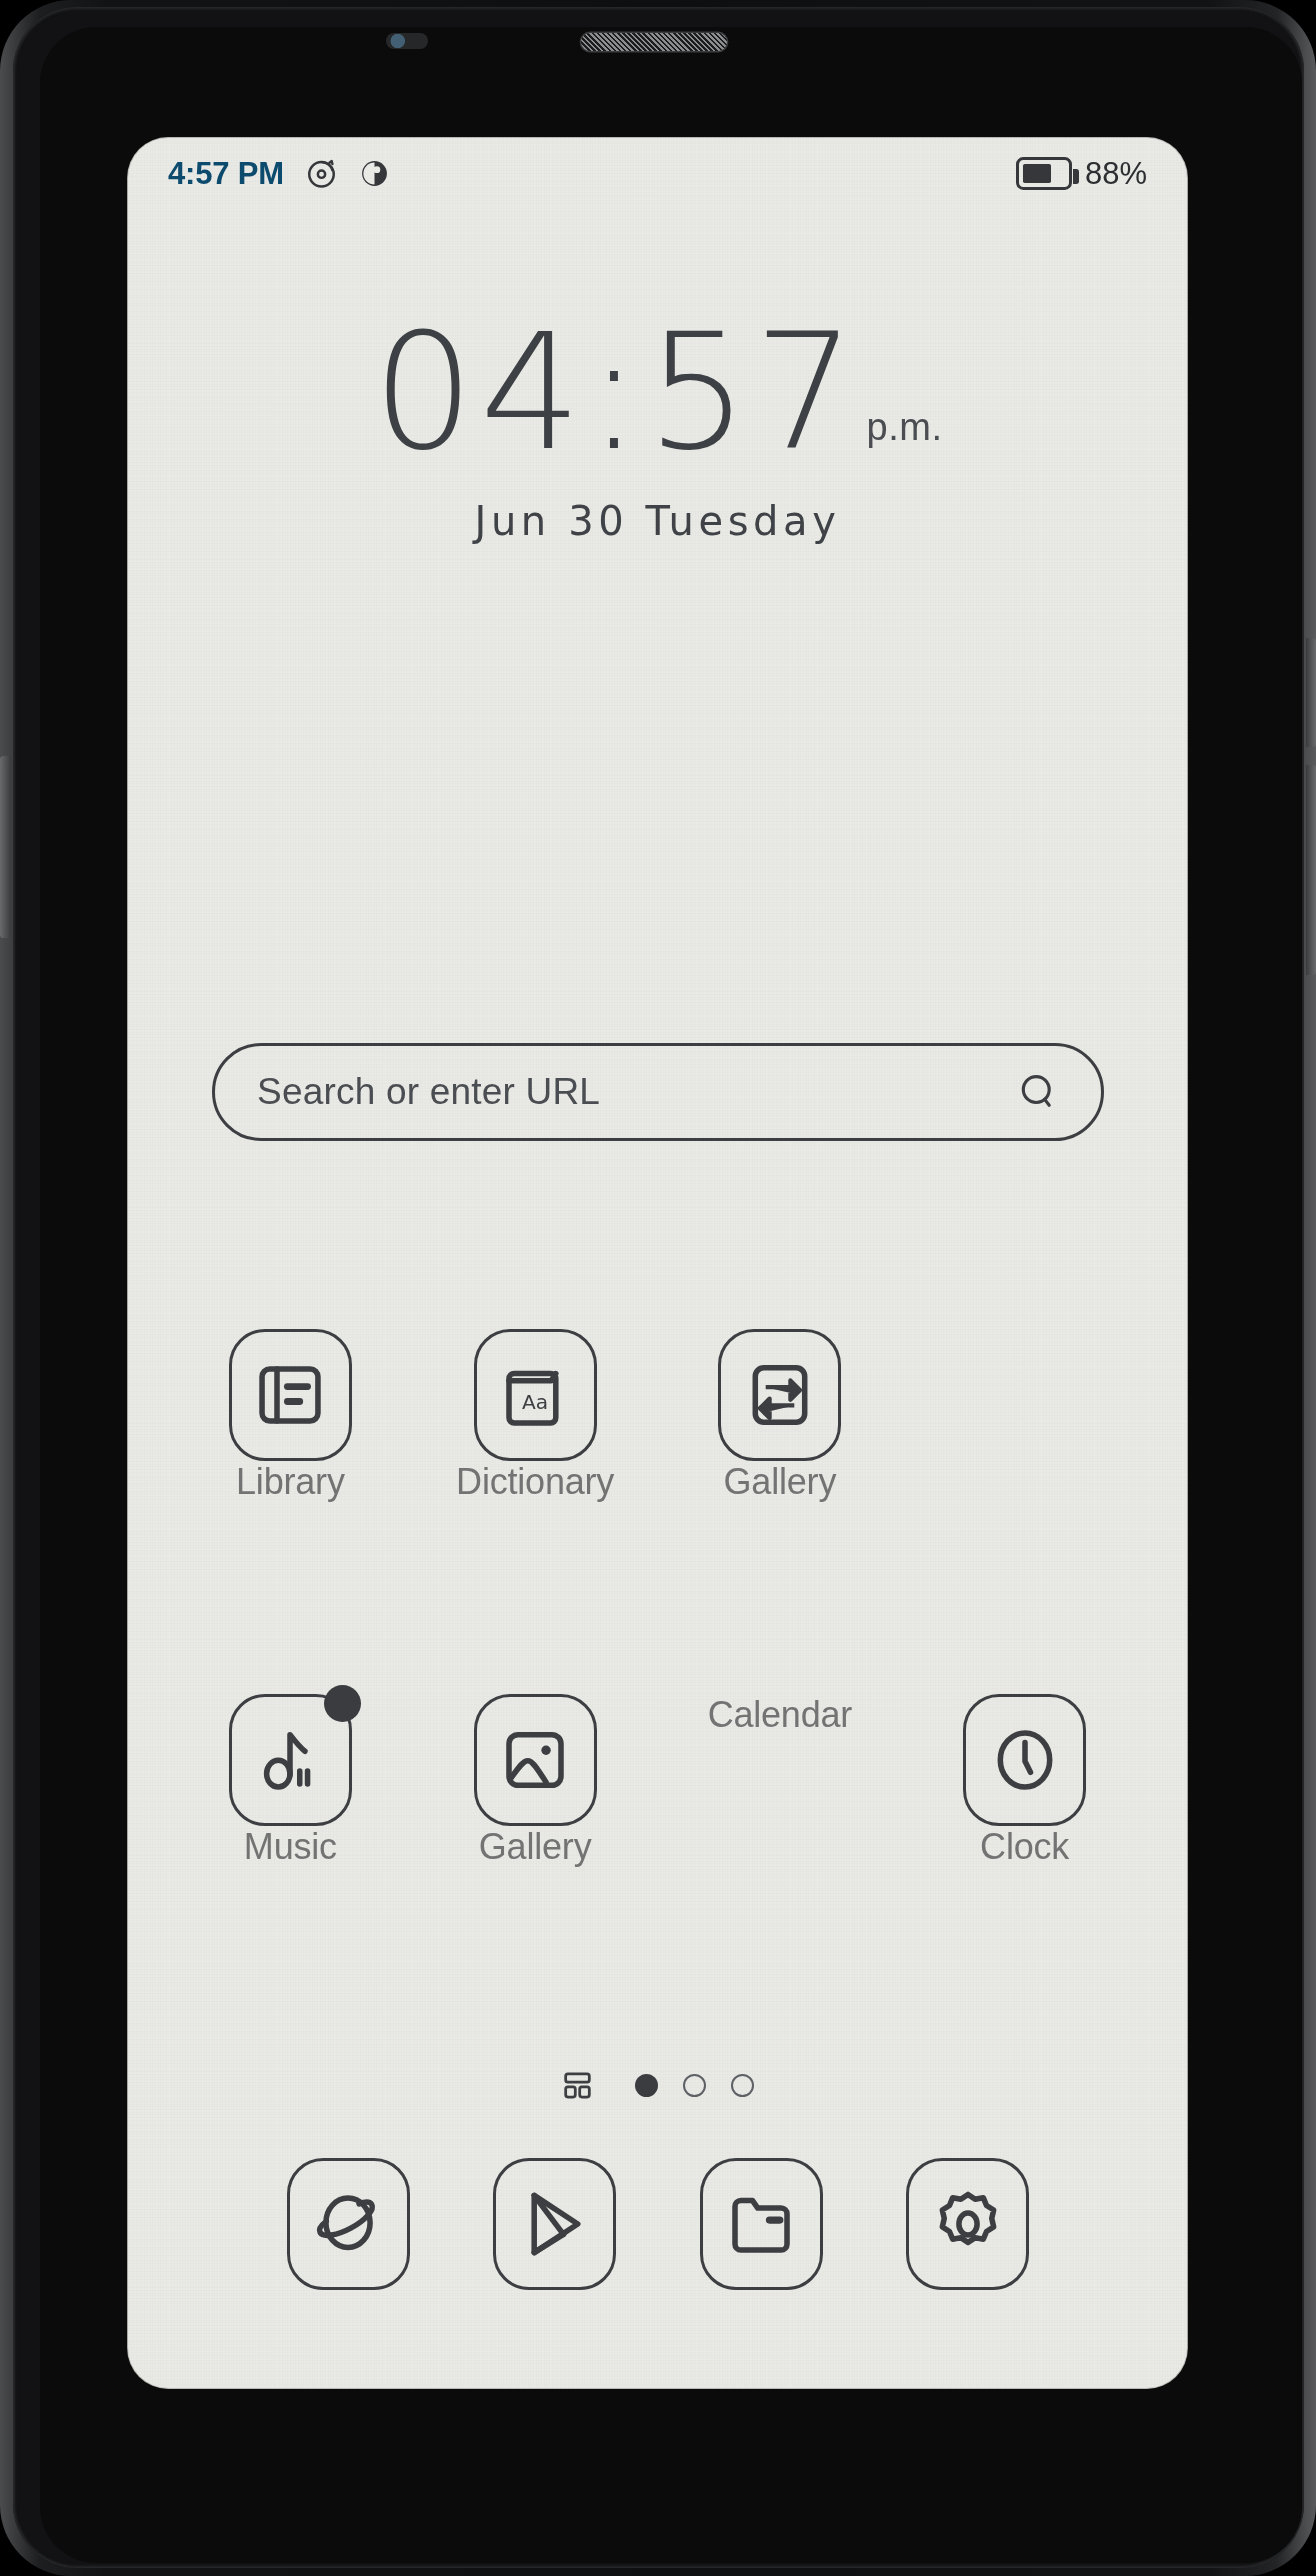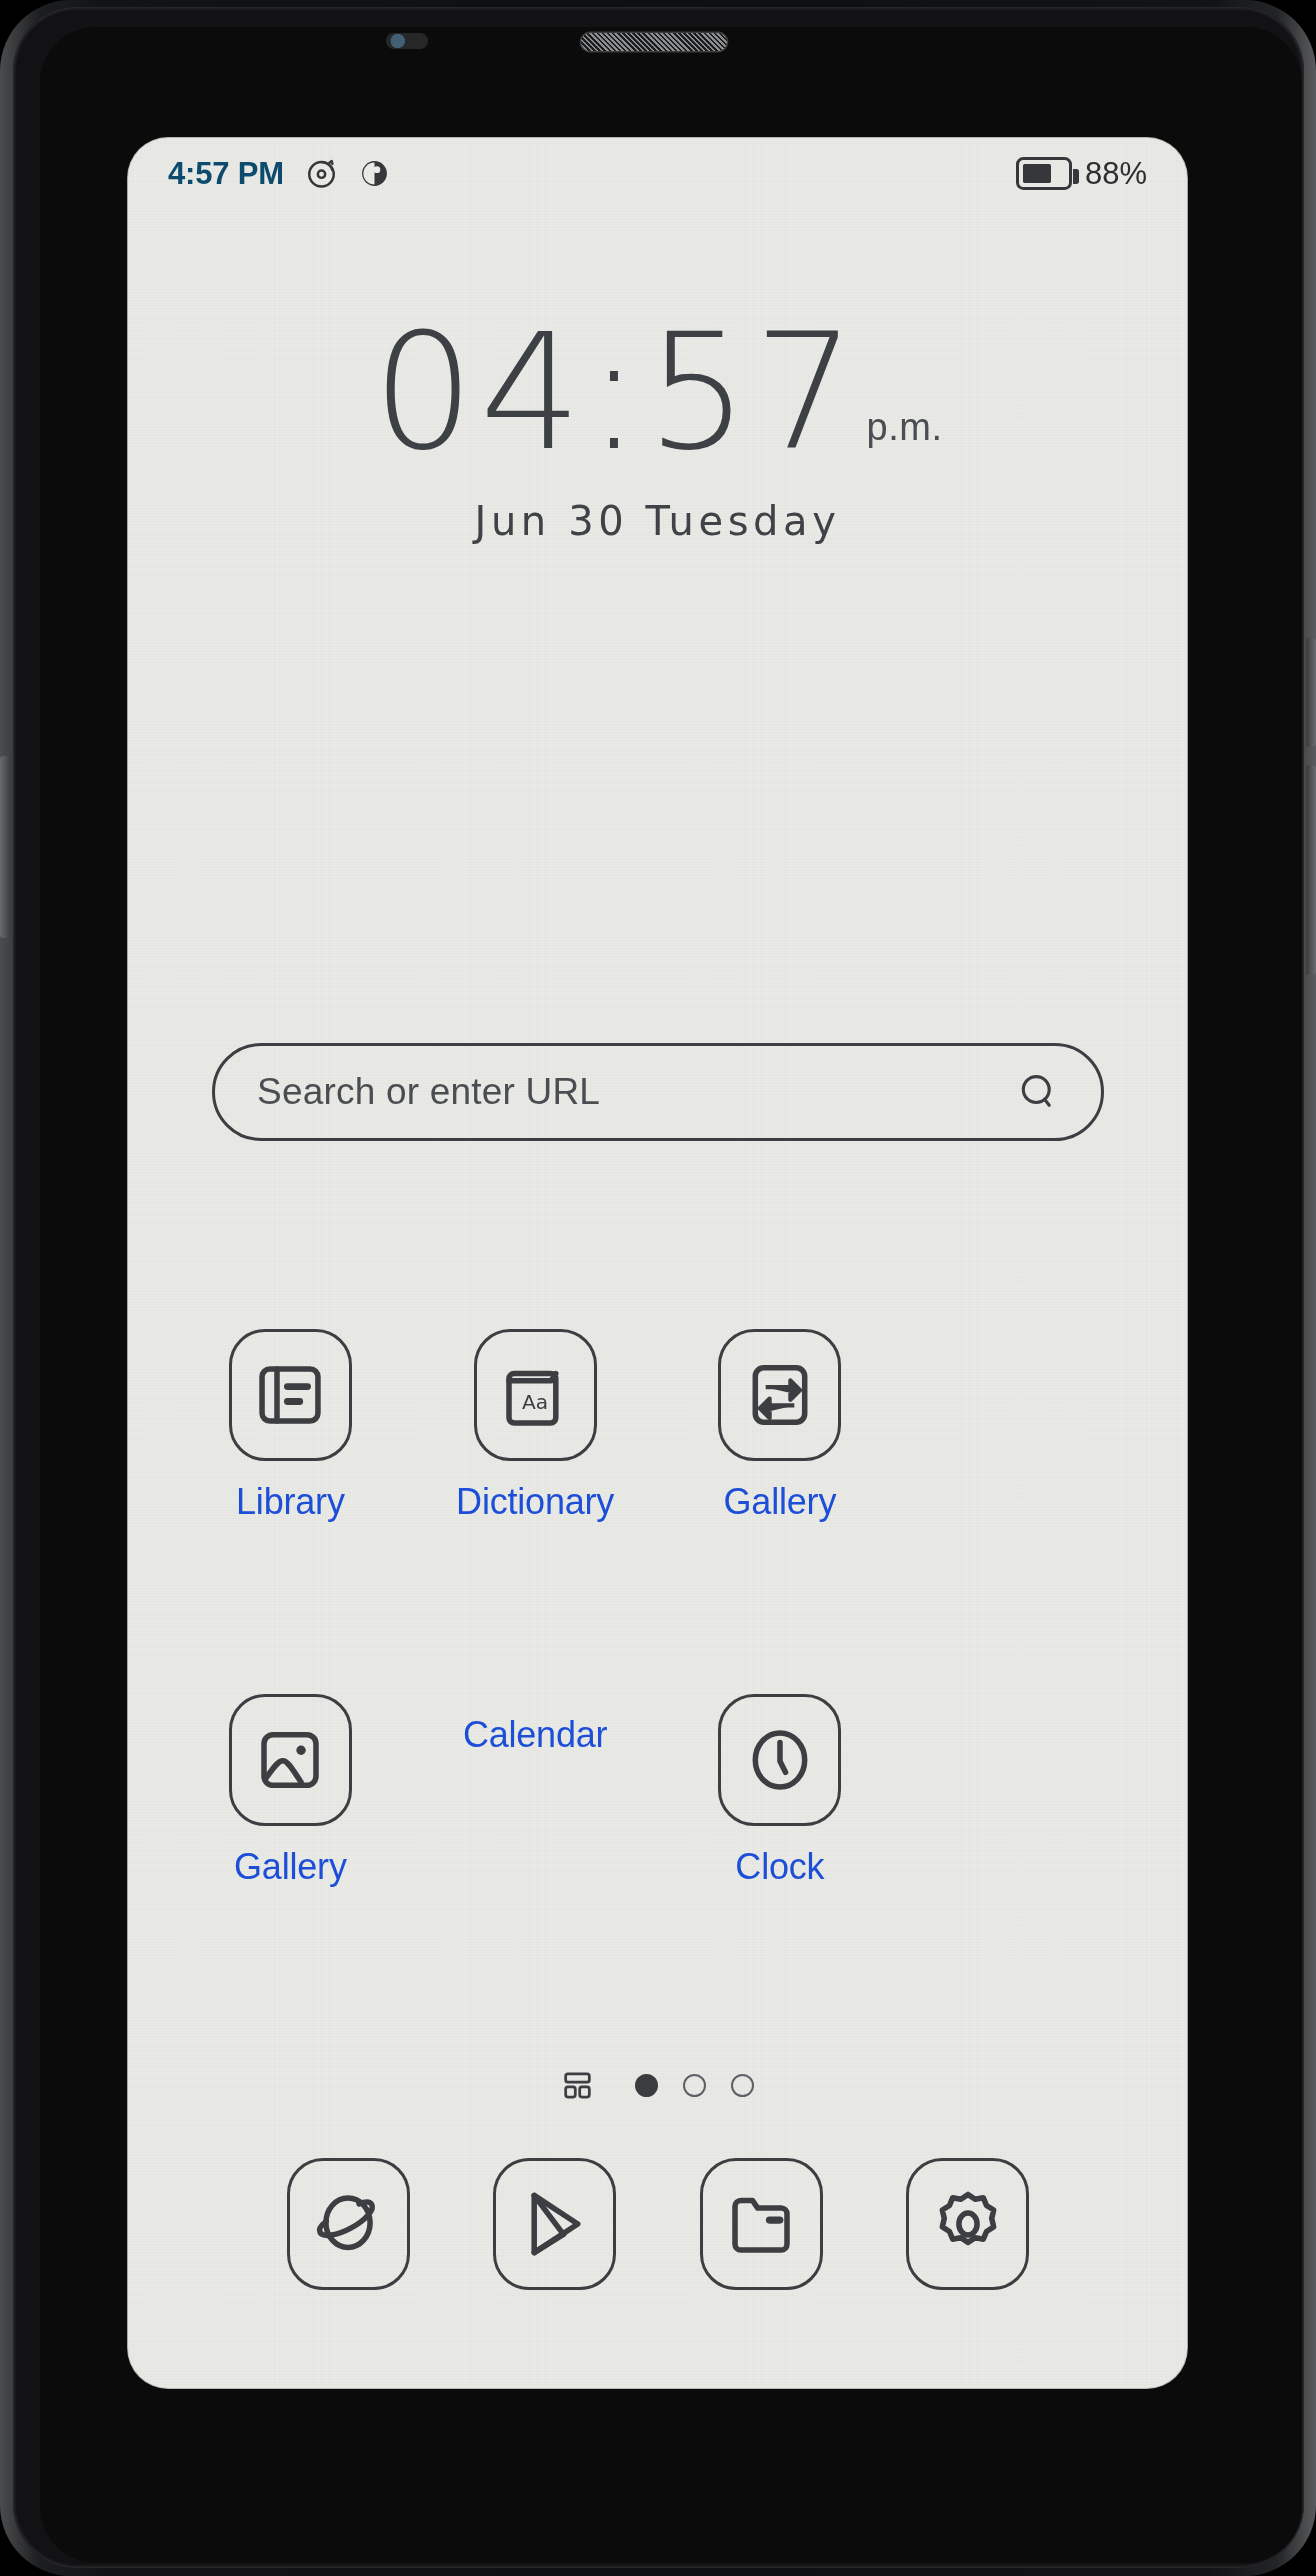--- a/index.html
+++ b/index.html
@@ -139,21 +139,21 @@
   #app-row-1{ top:1191px; }
   #app-row-2{ top:1556px; }
   .app-cell{ display:flex; flex-direction:column; align-items:center; }
   .app-tile{
     position:relative; width:123px; height:132px;
     border:3.2px solid #3c3e42; border-radius:36px;
     display:flex; align-items:center; justify-content:center;
   }
   .app-glyph{ width:78px; height:78px; display:block; }
   .app-label{
-    margin-top:20px; font-size:36px; color:#1d4ed8;
+    font-size:36px; color:#737373;
     white-space:nowrap; letter-spacing:-0.2px;
   }
   .badge-dot{
     position:absolute; right:-12px; top:-12px;
     width:37px; height:37px; border-radius:50%;
     background:#3a3c40;
   }
 
   
   #page-indicator{
@@ -269,20 +269,32 @@
             <path d="M16.4 15.2 h-7.6 v-2.1 l-3 3 3 3 v-2.1" fill="#3c3e42" stroke="#3c3e42" stroke-width="1.3"></path>
           </svg>
         </div>
         <div class="app-label">Gallery</div>
       </div>
 
     </div>
 
     <div class="app-row" id="app-row-2">
 
+      <div class="app-cell">
+        <div class="app-tile">
+          <span class="badge-dot"></span>
+          <svg class="app-glyph" viewBox="0 0 24 24" fill="none" stroke="#3c3e42" stroke-width="1.7" stroke-linecap="round" stroke-linejoin="round">
+            <ellipse cx="8.4" cy="16.2" rx="3.6" ry="4.1"></ellipse>
+            <path d="M12 16.6 V4.2 c2 2.6 3.4 4.2 4.6 5.1"></path>
+            <line x1="15" y1="15.4" x2="15" y2="19.4"></line>
+            <line x1="17.4" y1="15.4" x2="17.4" y2="19.4"></line>
+          </svg>
+        </div>
+        <div class="app-label">Music</div>
+      </div>
 
       <div class="app-cell">
         <div class="app-tile">
           <svg class="app-glyph" viewBox="0 0 24 24" fill="none" stroke="#3c3e42" stroke-width="1.7" stroke-linecap="round" stroke-linejoin="round">
             <rect x="4" y="4.2" width="16" height="15.6" rx="2.8"></rect>
             <circle cx="15.4" cy="9" r="1.45" fill="#3c3e42" stroke="none"></circle>
             <path d="M4.6 17.6 c2.4 -3.4 3.8 -5.4 5.2 -5.4 c1.6 0 3.4 3.4 5.6 6.6"></path>
           </svg>
         </div>
         <div class="app-label">Gallery</div>

